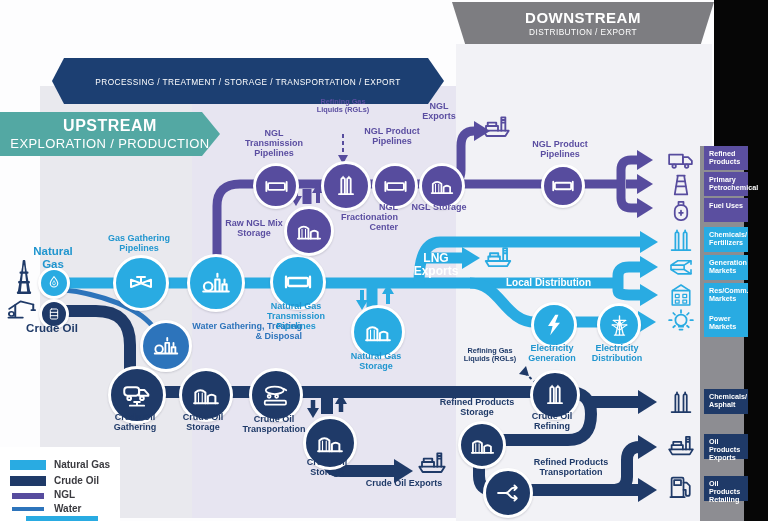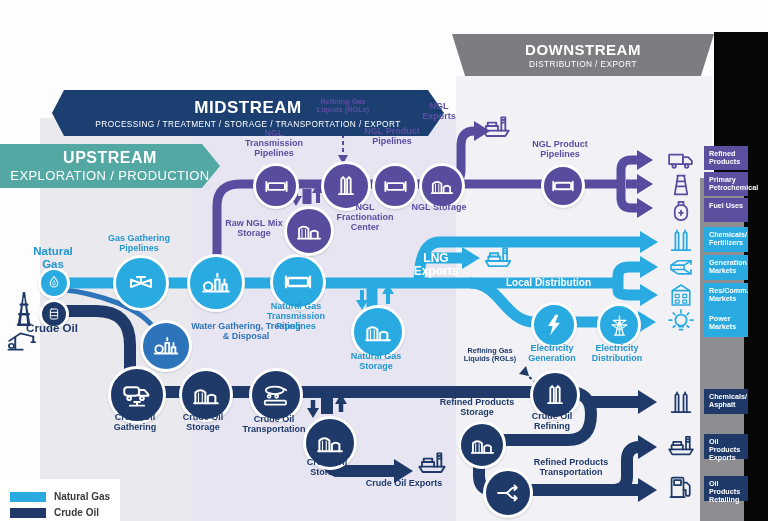--- a/index.html
+++ b/index.html
@@ -1,18 +1,18 @@
 <!DOCTYPE html>
 <html><head>
 <meta charset="utf-8">
 <style>
   html,body{margin:0;padding:0;background:#fff;}
   #stage{position:relative;width:768px;height:521px;overflow:hidden;background:#fdfdfe;
          font-family:"Liberation Sans",sans-serif;}
-  .abs{position:absolute;margin-top:32px;}
+  .abs{position:absolute;}
   
   .panel-upstream{left:40px;top:86px;width:416px;height:432px;background:#e9e9ee;}
   .panel-midstream{left:192px;top:86px;width:264px;height:432px;background:#e7e5f1;}
   .panel-downstream{left:456px;top:44px;width:256px;height:477px;background:#f2f2f6;}
   .edge-black-top{left:714px;top:0;width:54px;height:146px;background:#060606;}
   .edge-black{left:744px;top:146px;width:24px;height:375px;background:#060606;}
   .edge-gray{left:700px;top:146px;width:44px;height:375px;background:#8d8d92;}
   .legend-panel{left:0;top:447px;width:120px;height:74px;background:#fff;}
   
   .banner{display:flex;flex-direction:column;align-items:center;justify-content:center;color:#fff;text-align:center;}
@@ -26,21 +26,21 @@
   .banner-up .t1{font-size:16px;} .banner-up .t2{font-size:13px;}
   .banner-down{left:452px;top:2px;width:262px;height:42px;background:#7d7d81;
     clip-path:polygon(0 0,100% 0,95% 100%,5% 100%);}
   .banner-down .t1{font-size:15px;} .banner-down .t2{font-size:8.3px;}
   
   .lbl{position:absolute;font-weight:bold;font-size:9px;line-height:1.12;text-align:center;}
   .c-gas{color:#2196cf;} .c-oil{color:#1f3a68;} .c-ngl{color:#5b4ea1;}
   .c-water{color:#2d74bb;} .c-white{color:#fff;}
   .big{font-size:11.5px;line-height:1.1;}
   .tiny{font-size:7.3px;}
-  .left{text-align:center;}
+  .left{text-align:right;}
   
   .node{position:absolute;border-radius:50%;border:3px solid #fff;box-shadow:0 1px 2px rgba(40,40,60,.18);
         display:flex;align-items:center;justify-content:center;color:#fff;}
   .bg-gas{background:#29abe2;} .bg-oil{background:#1f3a68;} .bg-ngl{background:#574c9e;} .bg-water{background:#2d74bb;}
   .node svg{display:block;}
   
   .dest{position:absolute;left:704px;width:44px;color:#fff;font-weight:bold;font-size:7.2px;
         line-height:1.12;padding:4px 2px 8px 5px;box-sizing:border-box;}
   .dest.p{background:#5b4fa0;} .dest.b{background:#29abe2;} .dest.n{background:#1f3a68;}
   .dicon{position:absolute;left:664px;width:34px;height:30px;}
@@ -285,21 +285,20 @@
       <polygon points="638,390 657,402 638,414"></polygon>
       <polygon points="638,435 657,447 638,459"></polygon>
       <polygon points="638,478 657,490 638,502"></polygon>
       <polygon points="307,408 319,408 313,418"></polygon>
       <polygon points="335,404 347,404 341,394"></polygon>
       <polygon points="529,376 519,374 526,366"></polygon>
     </g>
   </svg>
 
   <div class="abs banner banner-mid">
-    <div class="t1">MIDSTREAM</div>
     <div class="t2">PROCESSING / TREATMENT / STORAGE / TRANSPORTATION / EXPORT</div>
   </div>
   <div class="abs banner banner-up">
     <div class="t1">UPSTREAM</div>
     <div class="t2">EXPLORATION / PRODUCTION</div>
   </div>
   <div class="abs banner banner-down">
     <div class="t1">DOWNSTREAM</div>
     <div class="t2">DISTRIBUTION / EXPORT</div>
   </div>

